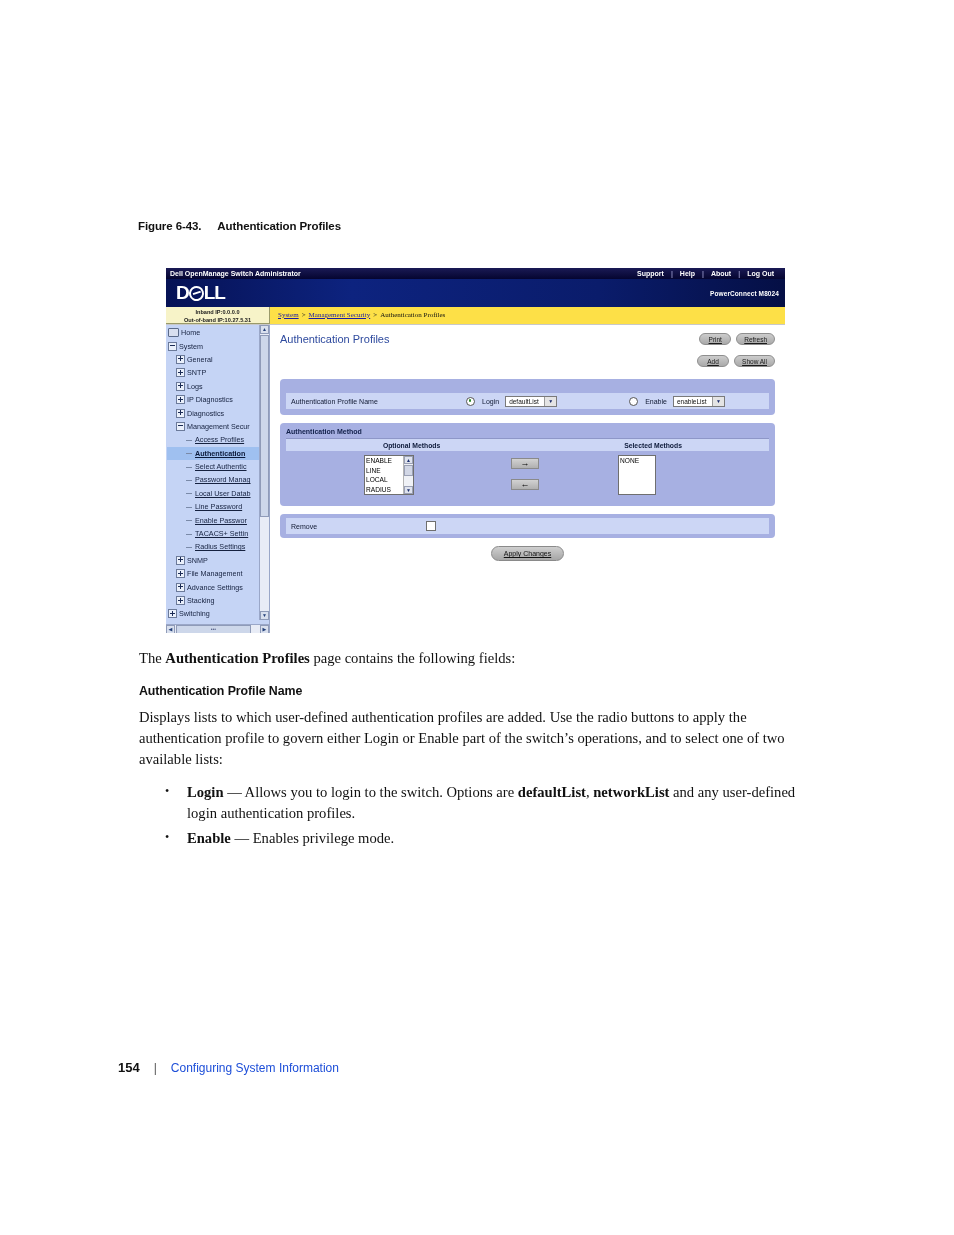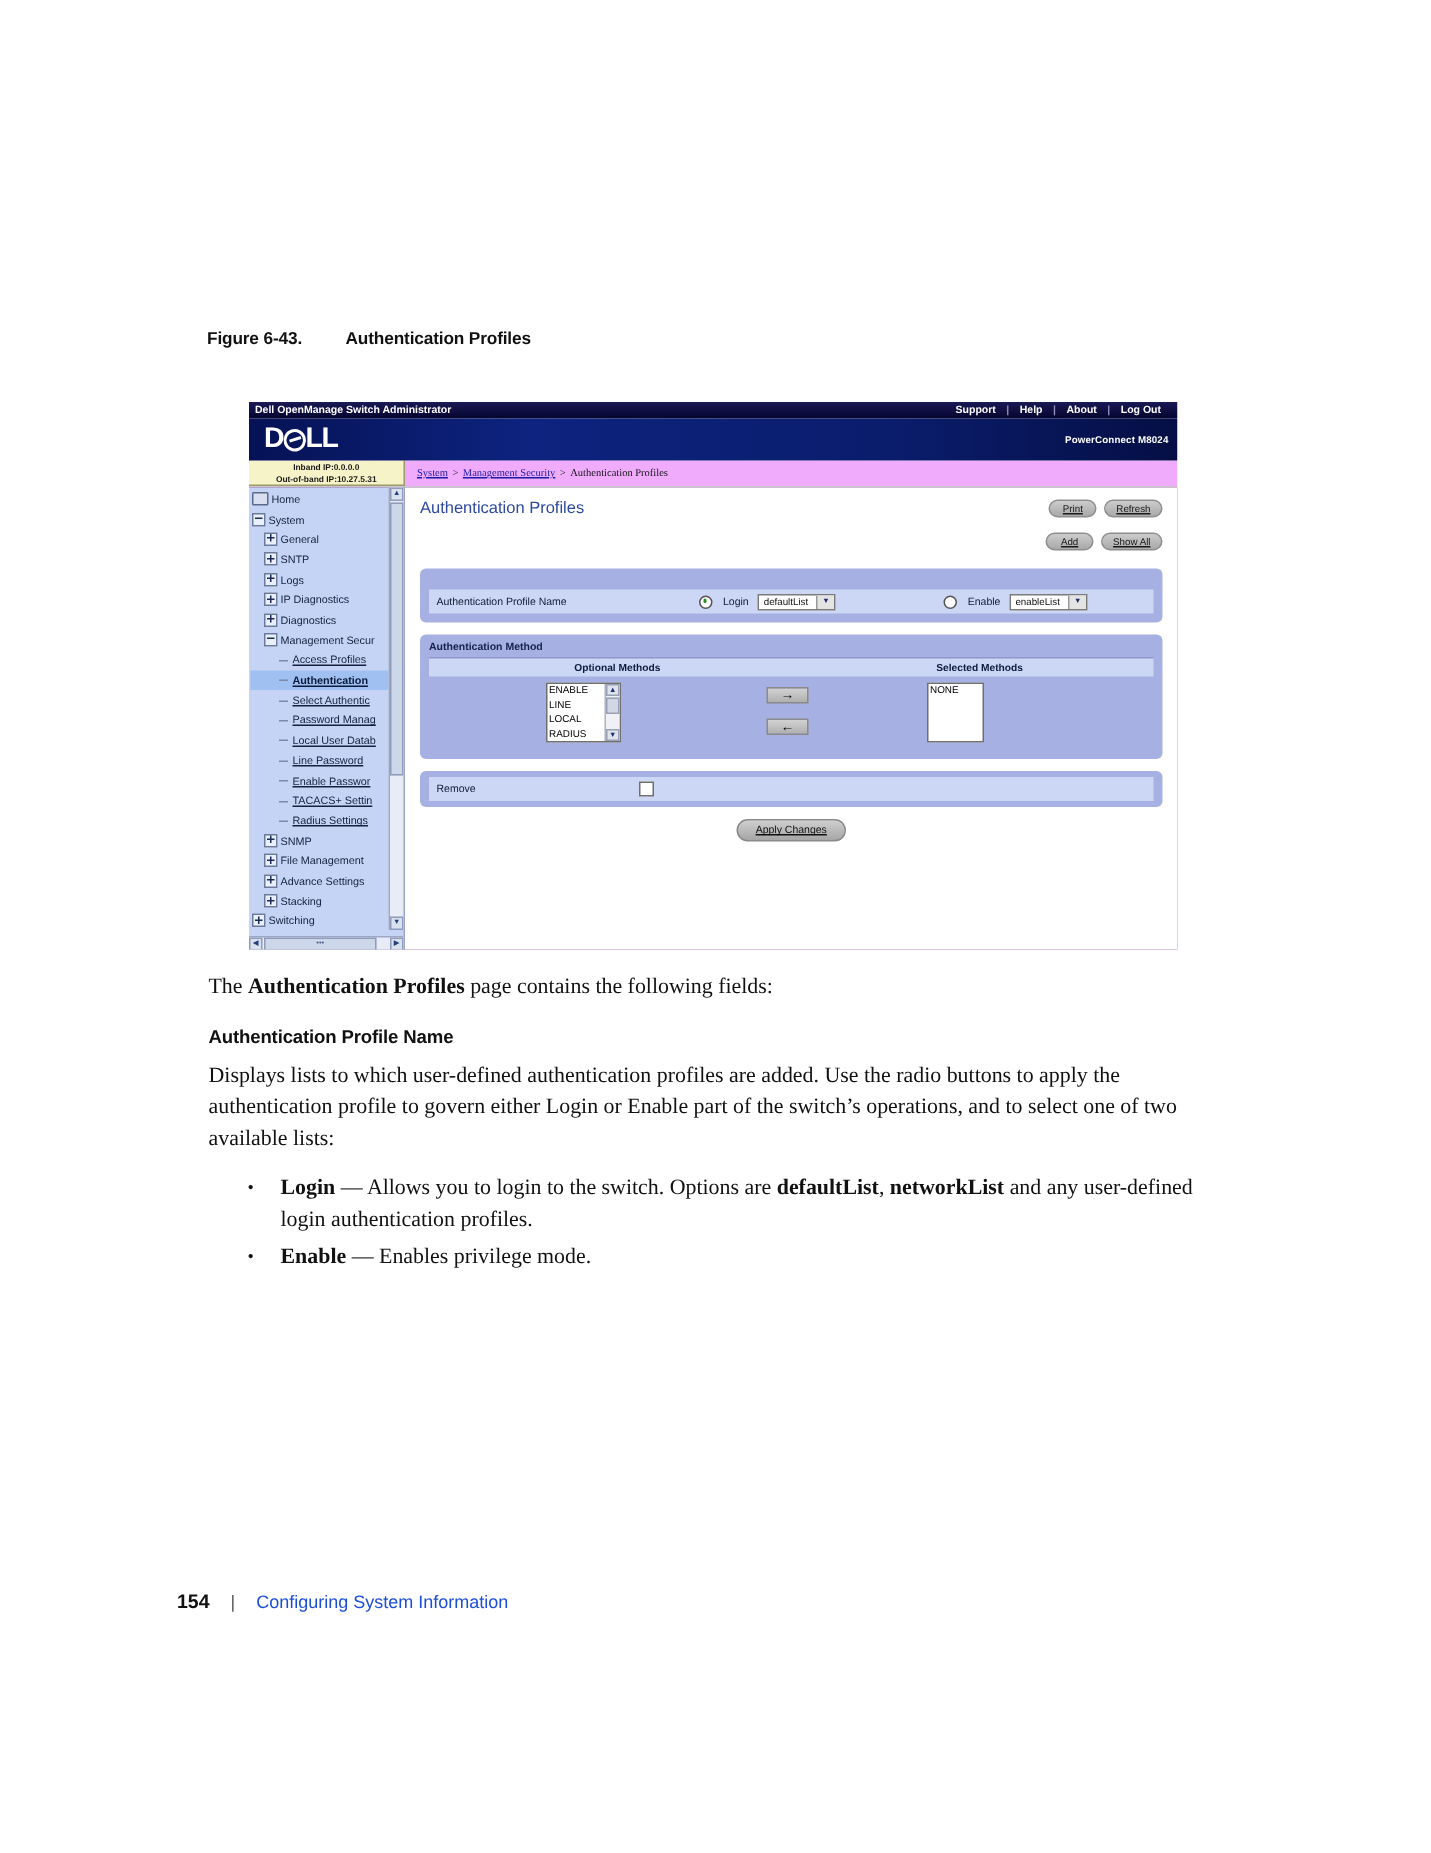--- a/index.html
+++ b/index.html
@@ -21,21 +21,21 @@
     position: absolute;
     left: 138px;
     top: 220px;
     font-family: "Liberation Sans", sans-serif;
     font-weight: bold;
     font-size: 11.5px;
     letter-spacing: -0.1px;
     color: #111;
     white-space: nowrap;
   }
-  .figure-caption .fig-num { margin-right: 29px; }
+  .figure-caption .fig-num { margin-right: 16px; }
 
   
   .screenshot {
     position: absolute;
     left: 166px;
     top: 268px;
     width: 619px;
     height: 365px;
     background: #ffffff;
     font-family: "Liberation Sans", sans-serif;
@@ -106,21 +106,21 @@
     font-size: 6.5px;
     font-weight: bold;
     letter-spacing: 0.1px;
   }
 
   
   .crumb-row {
     height: 17px;
     display: flex;
     align-items: stretch;
-    background: #f0abfc;
+    background: #fde047;
     border-bottom: 1px solid #c8c8c8;
   }
   .ip-box {
     width: 104px;
     background: #f7f3c8;
     border-right: 1px solid #9a9a6a;
     border-bottom: 1px solid #9a9a6a;
     font-size: 5.6px;
     font-weight: bold;
     color: #1a1a1a;

